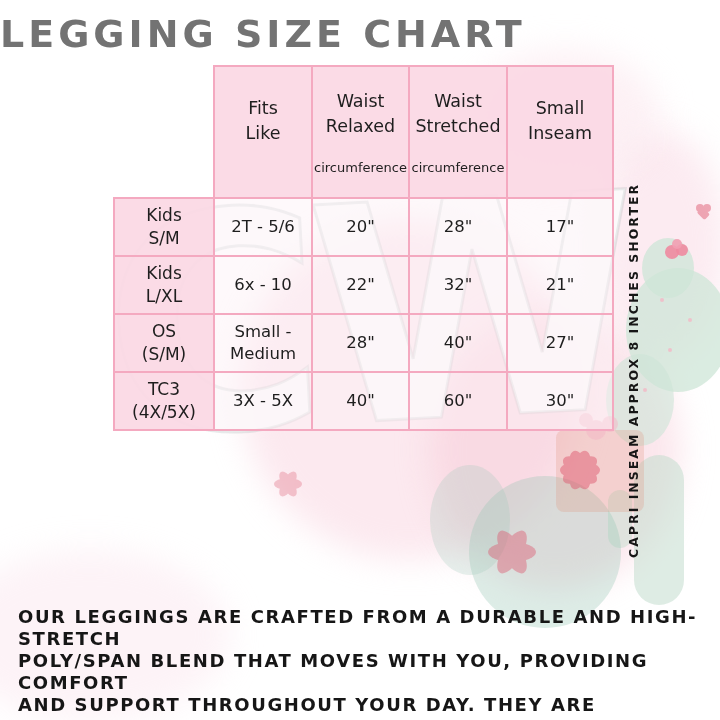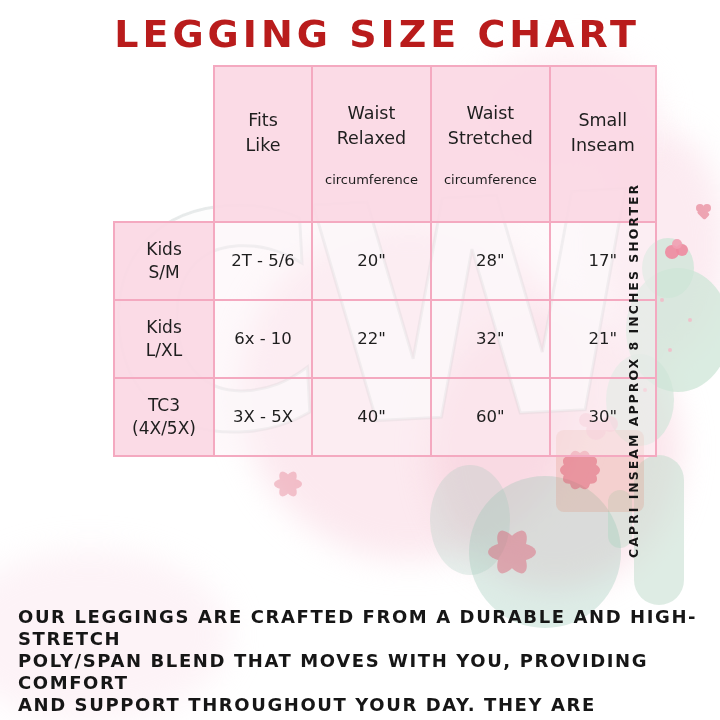--- a/index.html
+++ b/index.html
@@ -26,39 +26,39 @@
     letter-spacing: -14px; transform: rotate(-3deg);
     color: rgba(255,255,255,0.82);
     -webkit-text-stroke: 3px rgba(170,182,182,0.25);
     text-shadow: 0 0 2px rgba(170,182,182,0.18);
   }
   .wm-svg { position: absolute; inset: 0; }
 
   
   .title {
     position: absolute; left: 0; top: 12px; width: 640px;
-    text-align: right;
+    text-align: left;
     font-size: 38px; font-weight: bold; letter-spacing: 4px;
-    z-index: 2; color: #b91c1c;
+    z-index: 2; color: #737373;
   }
 
   
   .size-table {
     position: absolute; left: 113px; top: 65px;
     border-collapse: collapse; table-layout: fixed;
     z-index: 2;
   }
   .size-table td {
     border: 2px solid #f4a9c0;
     text-align: center; vertical-align: middle;
     white-space: pre-line;
     font-size: 16.5px; line-height: 1.35;
-    padding: 12px;
-  }
-  .size-table tr { height: 78px; }
+    padding: 0;
+  }
+  .size-table tr { height: 58px; }
   .size-table tr.header-row { height: 64px; }
   td.blank { border: none !important; background: transparent; }
   td.head    { background: rgba(251,216,228,0.92); }
   td.rowlabel{ background: rgba(251,216,228,0.92); font-size: 17px; }
   td.data    { background: rgba(253,241,246,0.45); }
   .h-main { font-size: 17.5px; line-height: 1.4; white-space: pre-line; }
   .h-sub  { font-size: 13px; line-height: 1.1; white-space: pre-line; }
 
   
   .side-note {
@@ -190,20 +190,29 @@
   </tr>
   <tr>
     <td class="rowlabel">Kids
 L/XL</td>
     <td class="data">6x - 10</td>
     <td class="data">22"</td>
     <td class="data">32"</td>
     <td class="data">21"</td>
   </tr>
   <tr>
+    <td class="rowlabel">OS
+(S/M)</td>
+    <td class="data">Small -
+Medium</td>
+    <td class="data">28"</td>
+    <td class="data">40"</td>
+    <td class="data">27"</td>
+  </tr>
+  <tr>
     <td class="rowlabel">TC3
 (4X/5X)</td>
     <td class="data">3X - 5X</td>
     <td class="data">40"</td>
     <td class="data">60"</td>
     <td class="data">30"</td>
   </tr>
 </tbody>
   </table>
 

